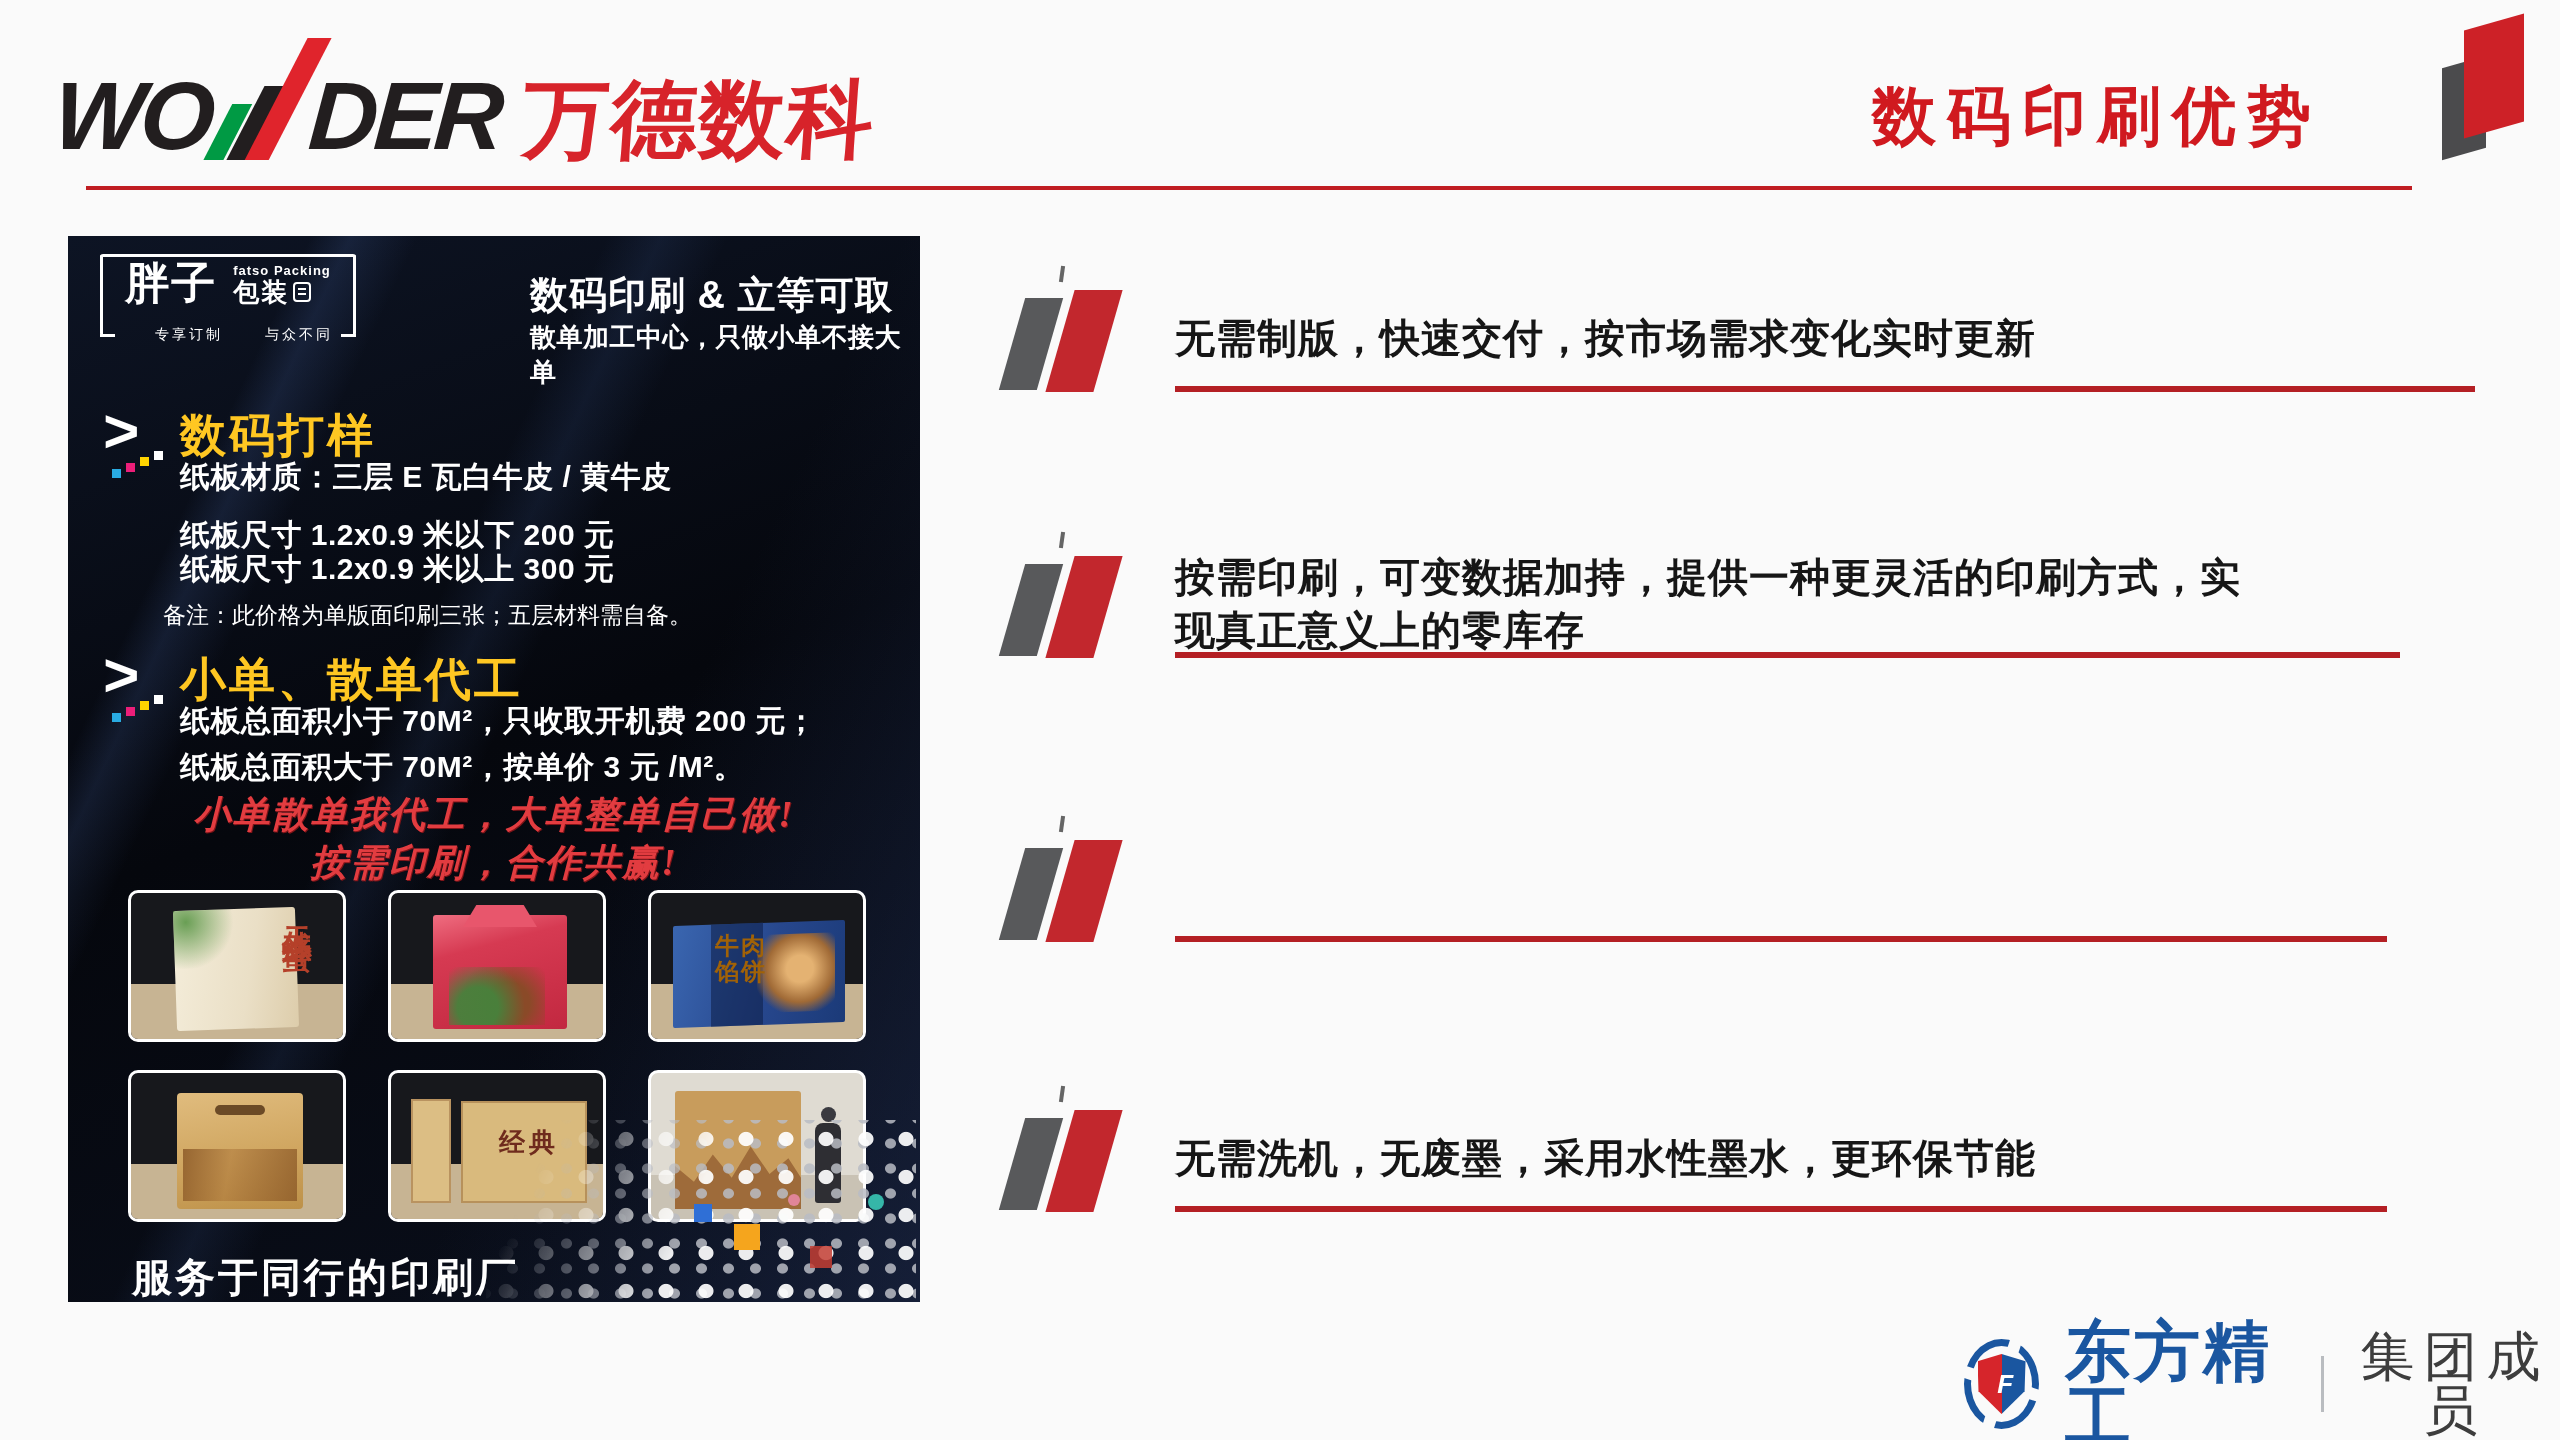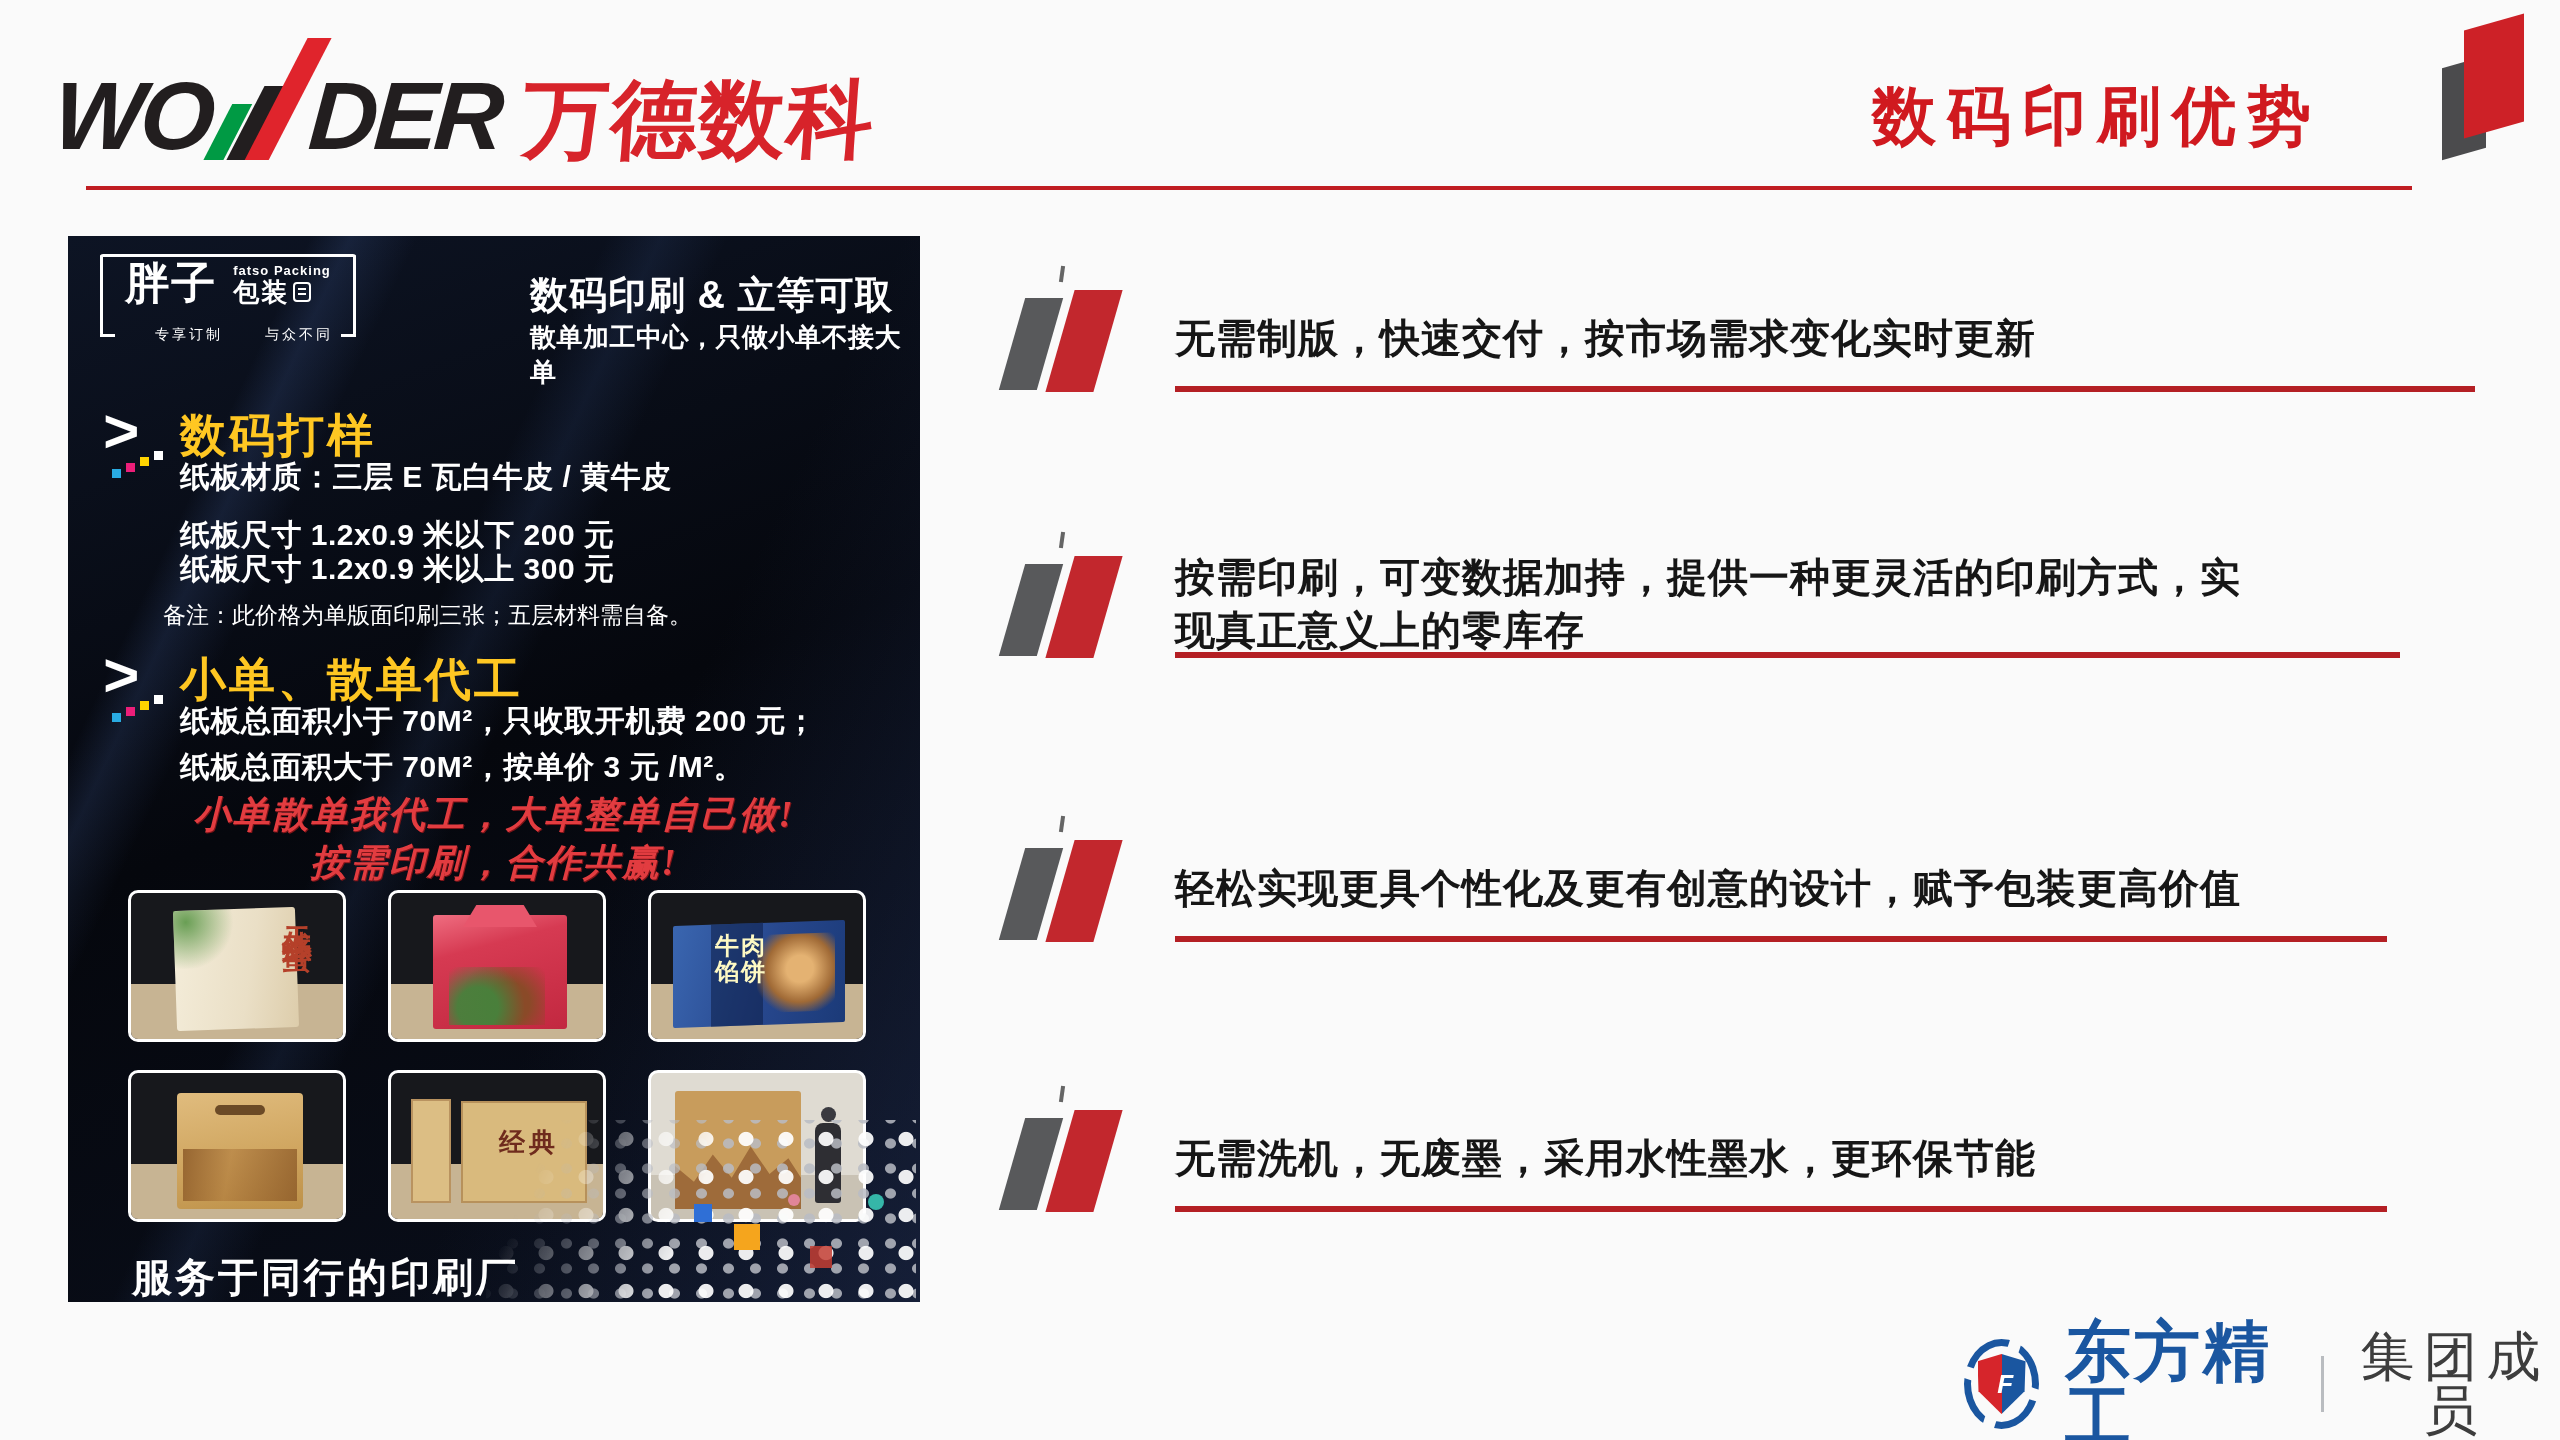--- a/index.html
+++ b/index.html
@@ -103,21 +103,21 @@
                radial-gradient(circle at 30% 70%, rgba(70,130,60,0.95) 26%, rgba(70,130,60,0) 60%),
                radial-gradient(circle at 62% 62%, #8a4a28 30%, rgba(138,74,40,0) 70%); }
   
   .p3 .box { left:22px; top:30px; width:172px; height:102px; transform:skewY(-2deg);
              background:linear-gradient(105deg,#3a66b0 0%,#27478d 55%,#1b3a78 100%); border-radius:2px; }
   .p3 .box::before { content:""; position:absolute; left:38px; top:0; width:52px; height:100%;
              background:rgba(12,30,70,0.55); }
   .p3 .box::after { content:""; position:absolute; right:10px; top:12px; width:78px; height:78px;
              background:radial-gradient(circle at 55% 45%, #e4b272 22%, #a06a36 55%, rgba(40,30,20,0) 78%); }
   .p3 .cap { position:absolute; left:64px; top:40px; width:56px; font-size:24px; line-height:1.1;
-             font-weight:900; color:#fef9c3; letter-spacing:2px; z-index:2; }
+             font-weight:900; color:#a16207; letter-spacing:2px; z-index:2; }
   
   .p4 .box { left:46px; top:20px; width:126px; height:116px;
              background:linear-gradient(170deg,#e0bc7e 0%,#d0a660 55%,#bd9149 100%); border-radius:4px; }
   .p4 .box::before { content:""; position:absolute; left:38px; top:12px; width:50px; height:10px;
              background:#6b4a26; border-radius:5px; }
   .p4 .box::after { content:""; position:absolute; left:6px; bottom:8px; width:114px; height:52px;
              background:
                linear-gradient(100deg, rgba(140,90,40,0.85) 0%, rgba(170,115,55,0.5) 40%, rgba(140,90,40,0.8) 100%); }
   
   .p5 .box.small { left:20px; top:26px; width:40px; height:104px; background:#dcbe84;
@@ -325,21 +325,20 @@
 现真正意义上的零库存</p>
     <div class="adv-rule"></div>
   </div>
 
   <div class="adv b3">
     <i class="stray"></i>
     <div class="flag">
       <i class="bar-gray"></i>
       <i class="bar-red"></i>
     </div>
-    <p class="adv-text">轻松实现更具个性化及更有创意的设计，赋予包装更高价值</p>
     <div class="adv-rule"></div>
   </div>
 
   <div class="adv b4">
     <i class="stray"></i>
     <div class="flag">
       <i class="bar-gray"></i>
       <i class="bar-red"></i>
     </div>
     <p class="adv-text">无需洗机，无废墨，采用水性墨水，更环保节能</p>

